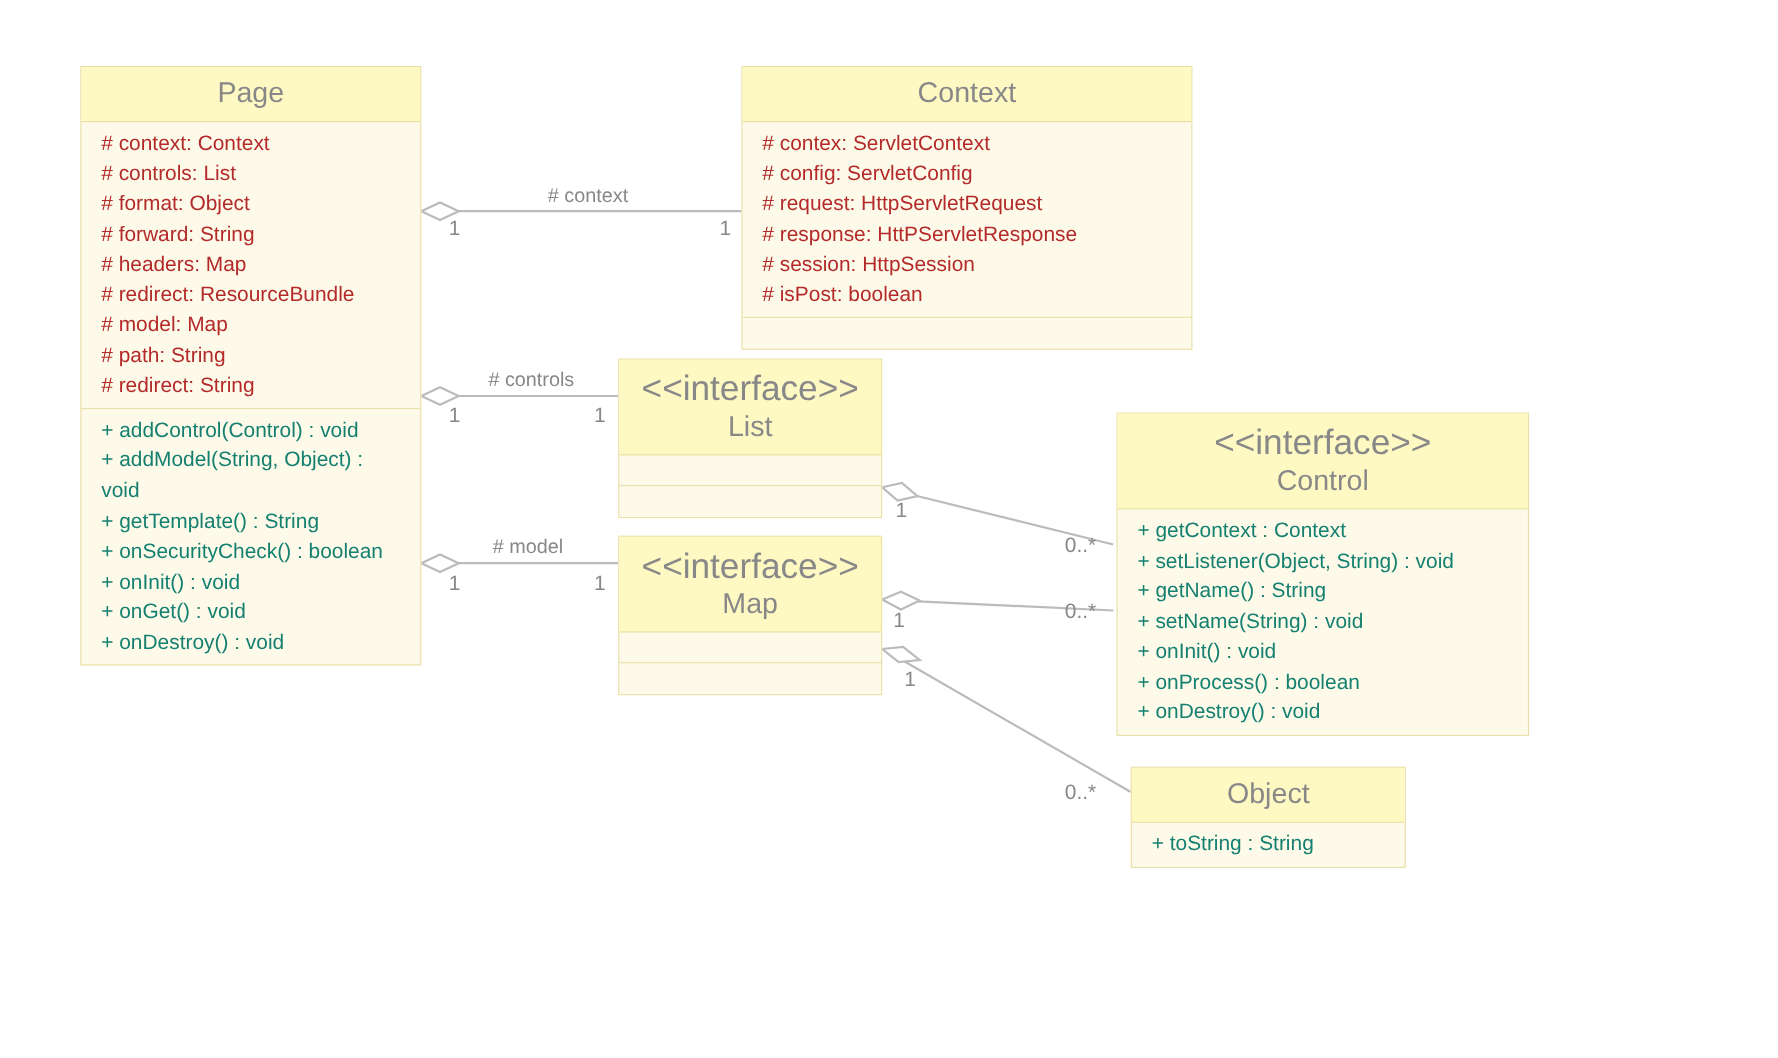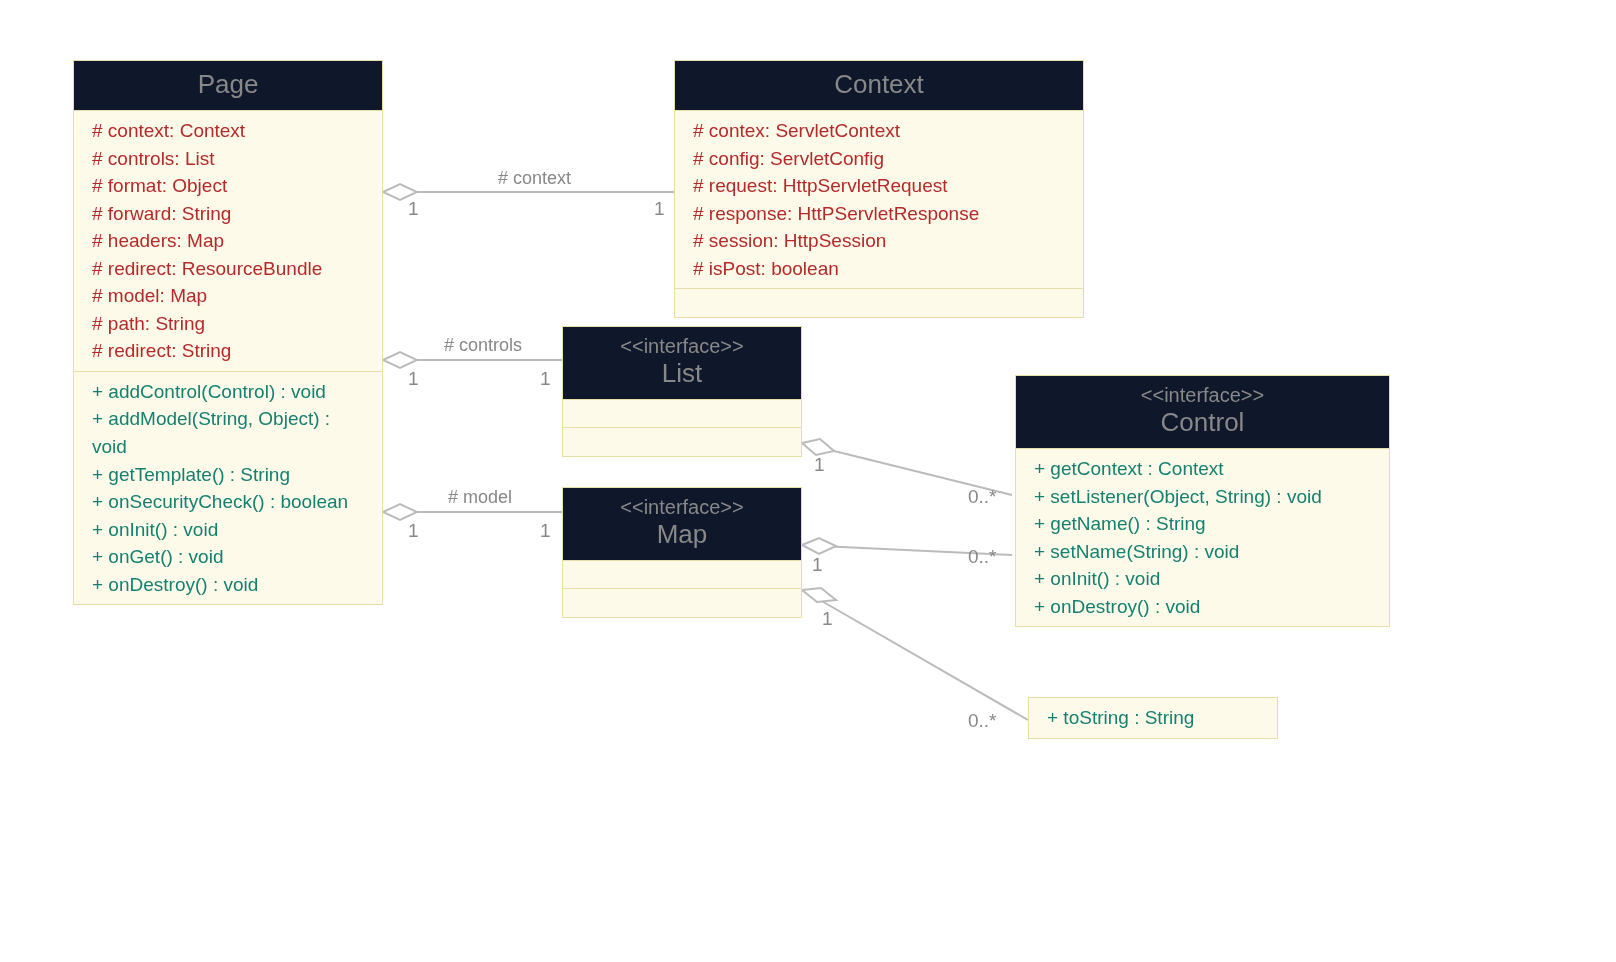--- a/index.html
+++ b/index.html
@@ -9,30 +9,30 @@
     width: 1616px;
     height: 962px;
     position: relative;
   }
   .class-box {
     position: absolute;
     border: 1px solid #e8dfa8;
     background: #fdfaea;
   }
   .class-title {
-    background: #0f172a;
+    background: #fef9c3;
     text-align: center;
     padding: 8px 4px 10px 4px;
     color: #888;
     font-size: 26px;
     border-bottom: 1px solid #e8dfa8;
   }
   .class-title .stereotype {
     display: block;
-    font-size: 20px;
+    font-size: 32px;
     color: #888;
   }
   .class-title .cname {
     display: block;
   }
   .section {
     padding: 6px 18px;
     border-bottom: 1px solid #e8dfa8;
     font-size: 19px;
     line-height: 1.45;
@@ -146,25 +146,29 @@
   <div class="class-title">
     <span class="stereotype">&lt;&lt;interface&gt;&gt;</span>
     <span class="cname">Control</span>
   </div>
   <div class="section">
     <div class="method">+ getContext : Context</div>
     <div class="method">+ setListener(Object, String) : void</div>
     <div class="method">+ getName() : String</div>
     <div class="method">+ setName(String) : void</div>
     <div class="method">+ onInit() : void</div>
+    <div class="method">+ onProcess() : boolean</div>
     <div class="method">+ onDestroy() : void</div>
   </div>
 </div>
 
 <div class="class-box" style="left:1028px; top:697px; width:250px;">
+  <div class="class-title">
+    <span class="cname">Object</span>
+  </div>
   <div class="section">
     <div class="method">+ toString : String</div>
   </div>
 </div>
 
 <div class="edge-label" style="left:498px; top:168px;"># context</div>
 <div class="edge-label" style="left:444px; top:335px;"># controls</div>
 <div class="edge-label" style="left:448px; top:487px;"># model</div>
 
 <div class="mult" style="left:408px; top:198px;">1</div>

